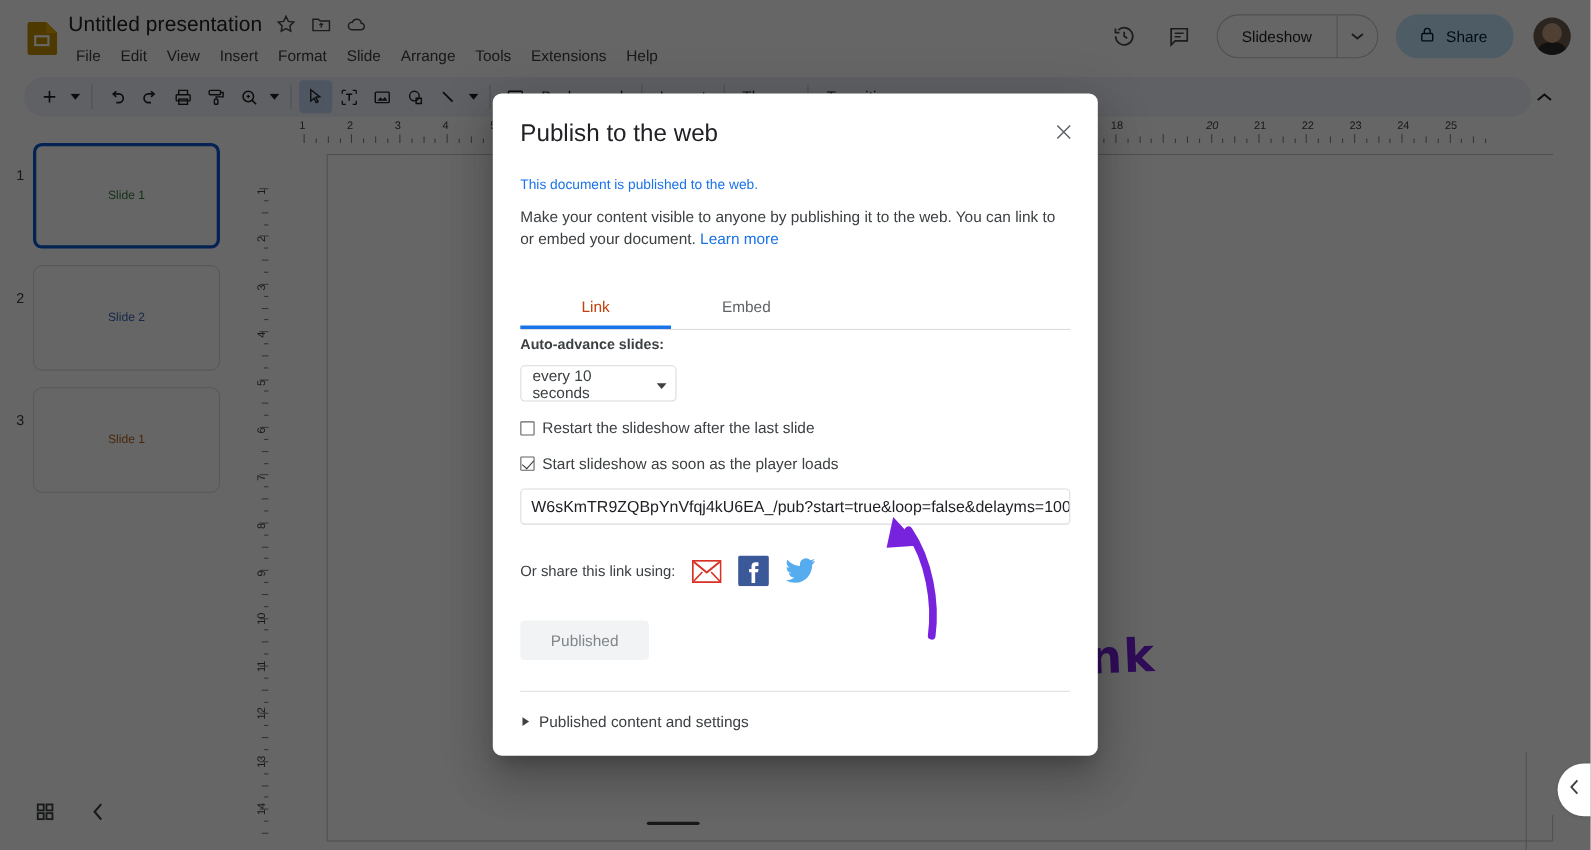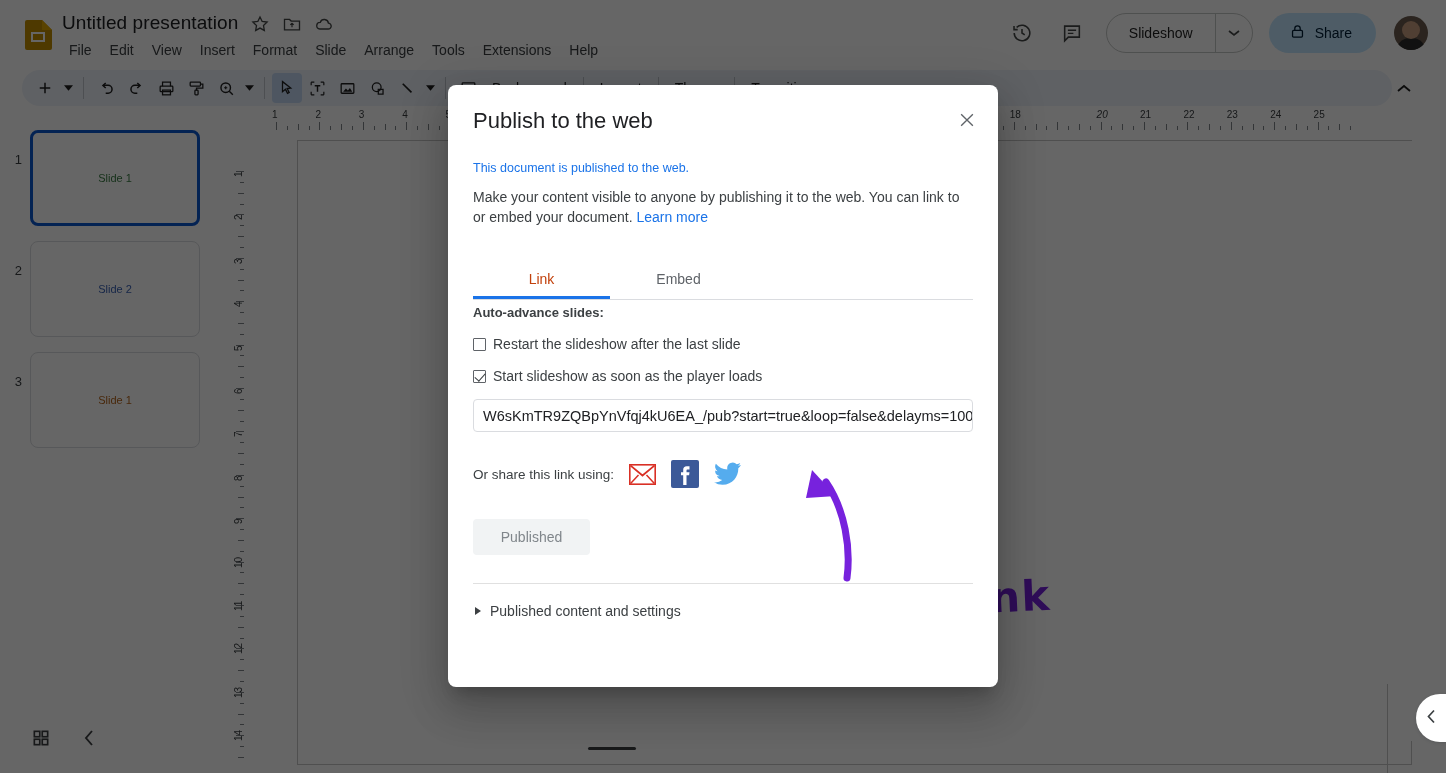--- a/index.html
+++ b/index.html
@@ -29,21 +29,21 @@
     width: 1446px; height: 68px;
     background: #ffffff;
     z-index: 2;
   }
   .doc-icon {
     position: absolute; left: 24px; top: 20px;
     width: 28px; height: 30px;
   }
   .title-row {
     position: absolute; left: 62px; top: 12px;
-    display: flex; align-items: flex-end; gap: 12px;
+    display: flex; align-items: flex-start; gap: 12px;
   }
   .doc-title {
     font-size: 19px; color: #202124; letter-spacing: 0.1px;
     white-space: nowrap;
   }
   .title-icon { width: 20px; height: 20px; color: #444746; display:block; }
   .menu-row {
     position: absolute; left: 62px; top: 40px;
     display: flex; align-items: center; gap: 4px;
   }
@@ -765,20 +765,28 @@
     </div>
 
     <div class="tabs">
       <div class="tab active">Link</div>
       <div class="tab">Embed</div>
     </div>
 
     <div class="form">
       <div class="lbl">Auto-advance slides:</div>
 
+      <div class="select-box">
+        <span>every 10 seconds</span>
+        <span>
+          <svg width="9" height="6" viewBox="0 0 10 6">
+              <path d="M0 0h10L5 6z" fill="#3c4043"></path>
+            </svg>
+        </span>
+      </div>
 
       <div class="chk-row">
         <span class="chk"></span>
         <span class="chk-label">Restart the slideshow after the last slide</span>
       </div>
 
       <div class="chk-row">
         <span class="chk checked"></span>
         <span class="chk-label">Start slideshow as soon as the player loads</span>
       </div>

